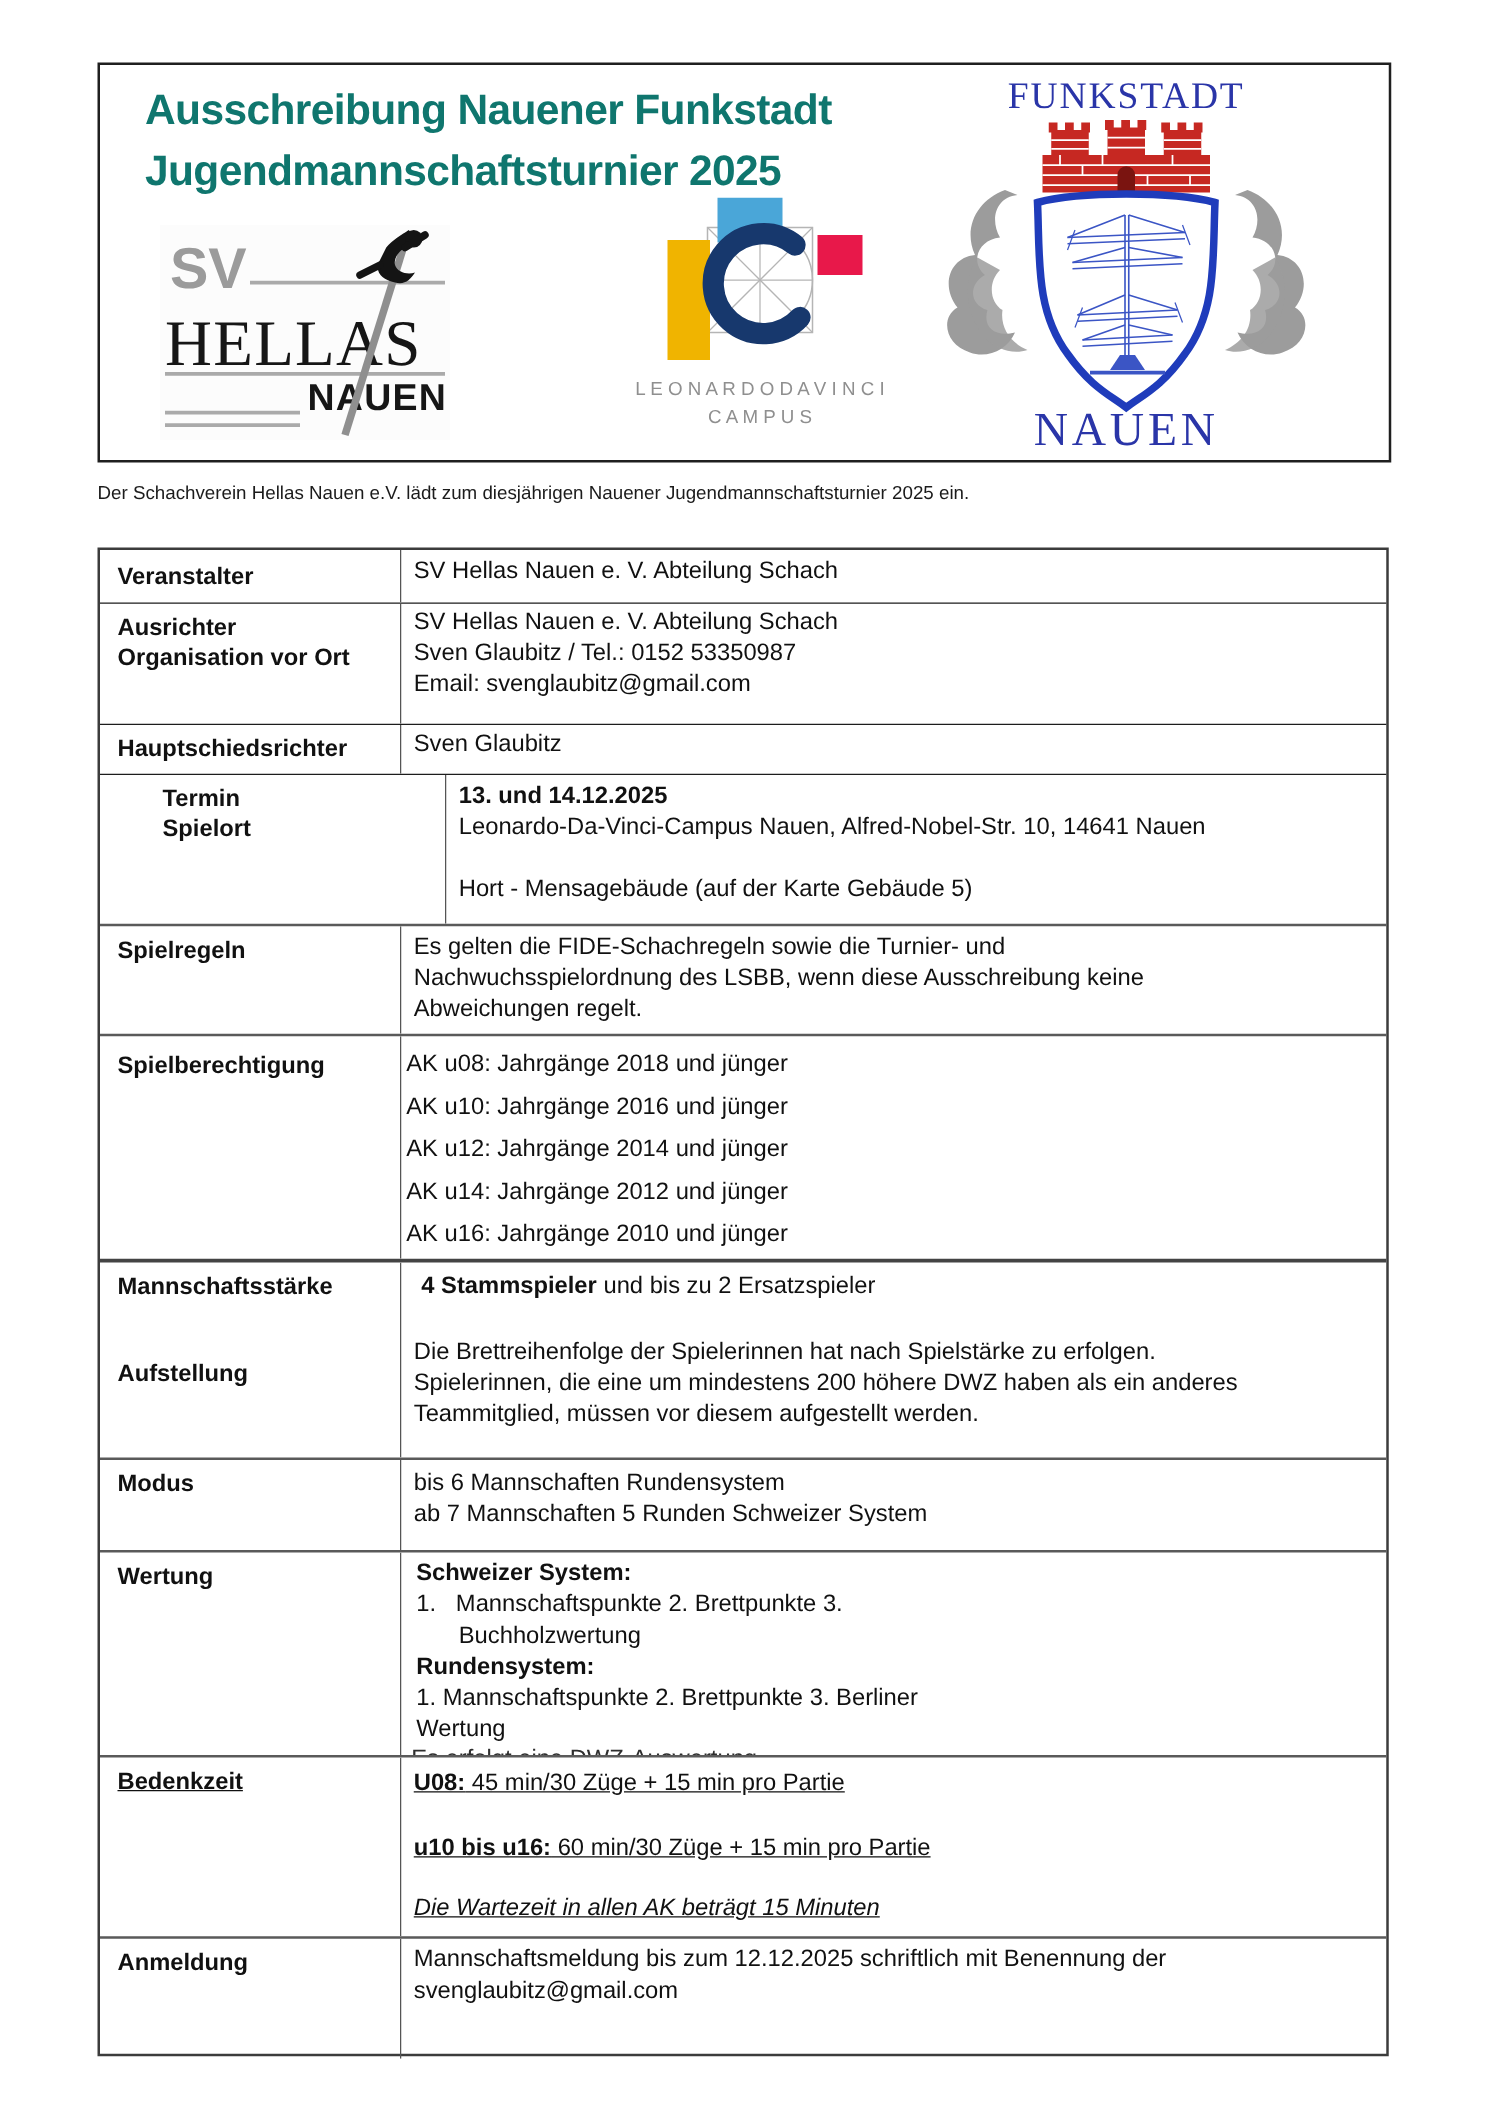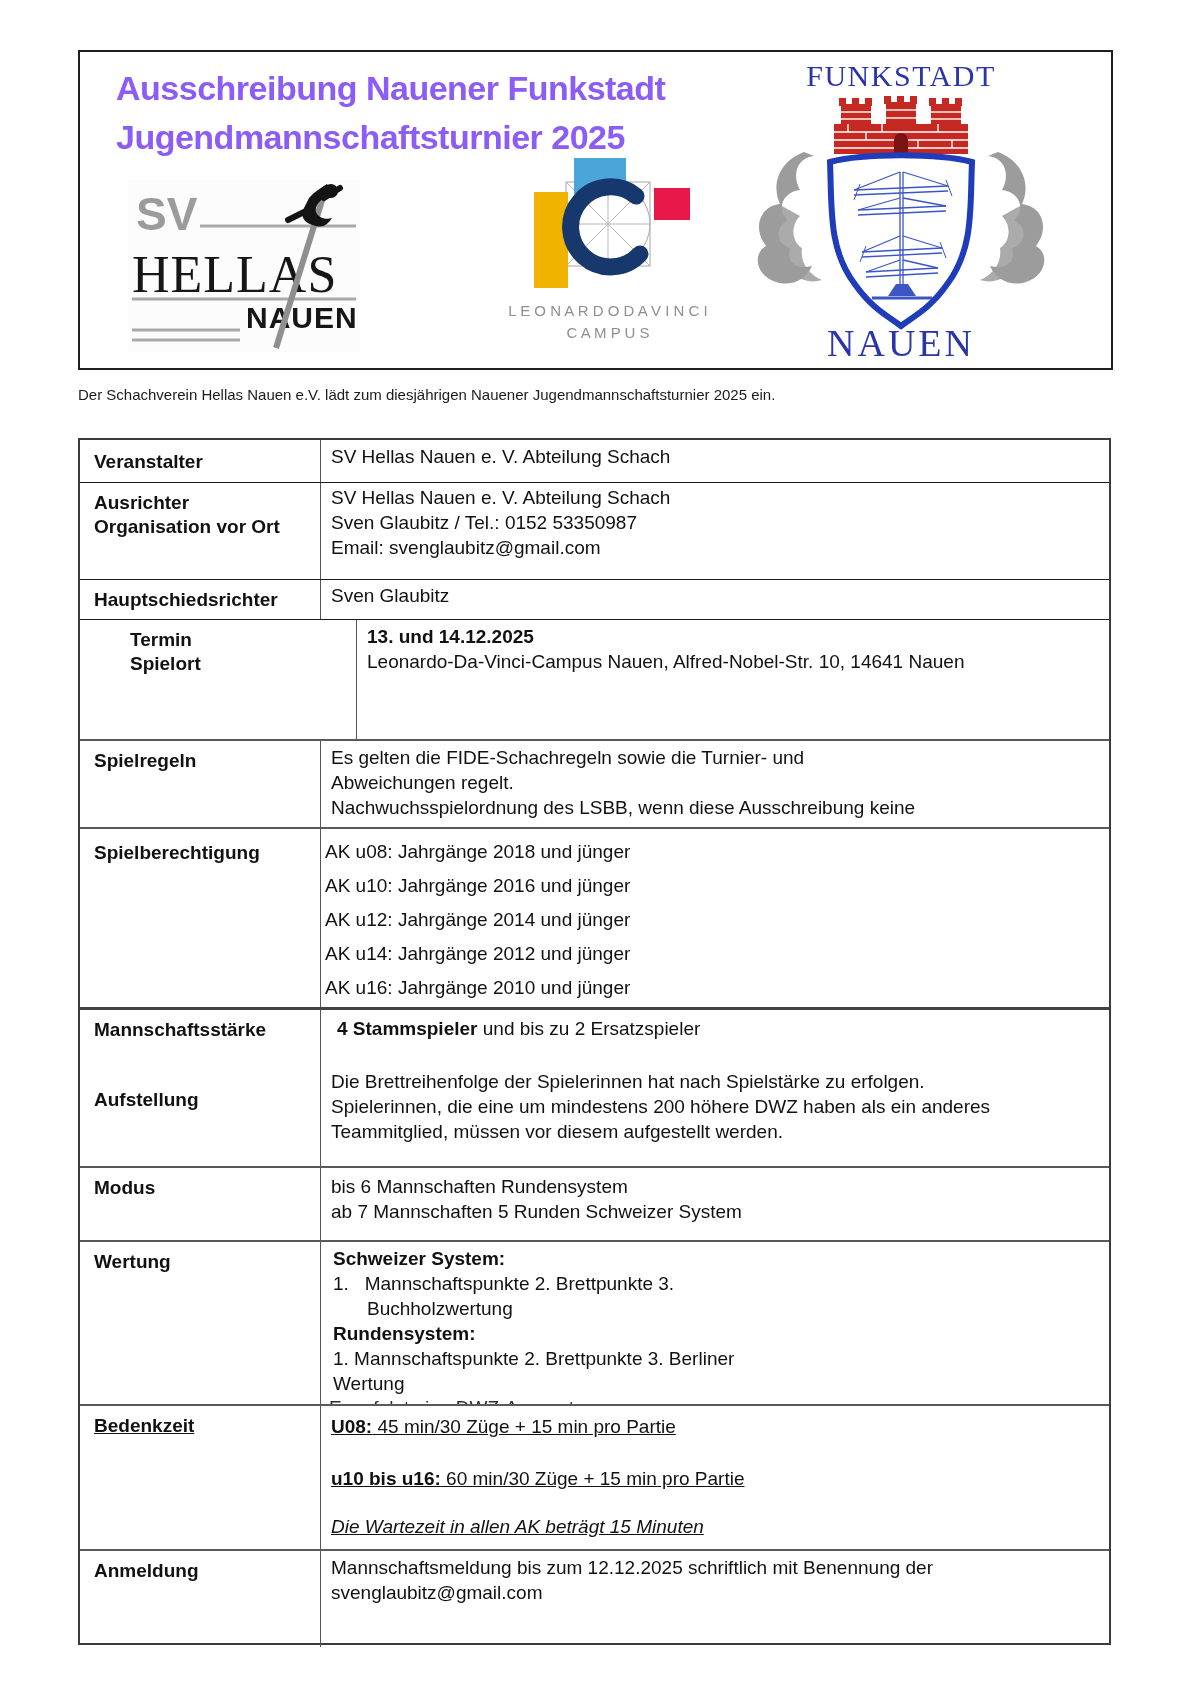--- a/index.html
+++ b/index.html
@@ -3,21 +3,21 @@
 <meta charset="utf-8">
 <style>
   html,body{margin:0;padding:0;background:#ffffff;}
   #page{position:relative;width:1190px;height:1683px;background:#fff;
         font-family:"Liberation Sans", sans-serif;color:#111;overflow:hidden;}
 
   
   #headerBox{position:absolute;left:78px;top:50px;width:1035px;height:320px;
              border:2px solid #1f1f1f;background:#fff;box-sizing:border-box;}
   #title{position:absolute;left:36px;top:12px;font-size:34px;font-weight:700;
-         line-height:49px;letter-spacing:-0.5px;color:#8b5cf6;}
+         line-height:49px;letter-spacing:-0.5px;color:#0f766e;}
   .logo{position:absolute;}
 
   
   #intro{position:absolute;left:78px;top:386px;width:1040px;font-size:15px;color:#1b1b1b;}
 
   
   #tbl{position:absolute;left:78px;top:438px;width:1033px;height:1207px;
        border:2px solid #3c3c3c;box-sizing:border-box;background:#fff;}
   .row{display:flex;box-sizing:border-box;overflow:hidden;}
   .row + .row{border-top:2px solid #5a5a5a;}
@@ -192,31 +192,32 @@
     </div>
 
     <div class="row r3 btThin">
       <div class="lab">
         <span>Termin</span><br>
         <span>Spielort</span>
       </div>
       <div class="con" style="padding-top:4px">
         <div class="b">13. und 14.12.2025</div>
         <div>Leonardo-Da-Vinci-Campus Nauen, Alfred-Nobel-Str. 10, 14641 Nauen</div>
+        <div class="gapTop25">Hort - Mensagebäude (auf der Karte Gebäude 5)</div>
       </div>
     </div>
 
     <div class="row r4">
       <div class="lab">
         <span>Spielregeln</span>
       </div>
       <div class="con" style="padding-top:4px">
         <div>Es gelten die FIDE-Schachregeln sowie die Turnier- und</div>
+        <div>Nachwuchsspielordnung des LSBB, wenn diese Ausschreibung keine</div>
         <div>Abweichungen regelt.</div>
-        <div>Nachwuchsspielordnung des LSBB, wenn diese Ausschreibung keine</div>
       </div>
     </div>
 
     <div class="row r5">
       <div class="lab" style="padding-top:12px">
         <span>Spielberechtigung</span>
       </div>
       <div class="con">
         <div class="ak">AK u08: Jahrgänge 2018 und jünger</div>
         <div class="ak">AK u10: Jahrgänge 2016 und jünger</div>

